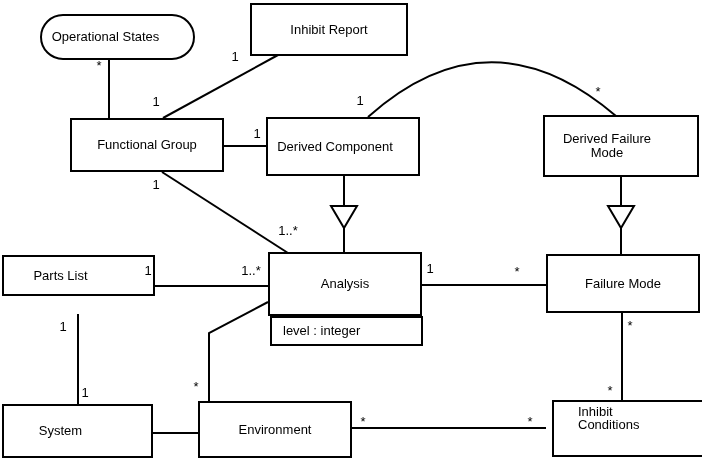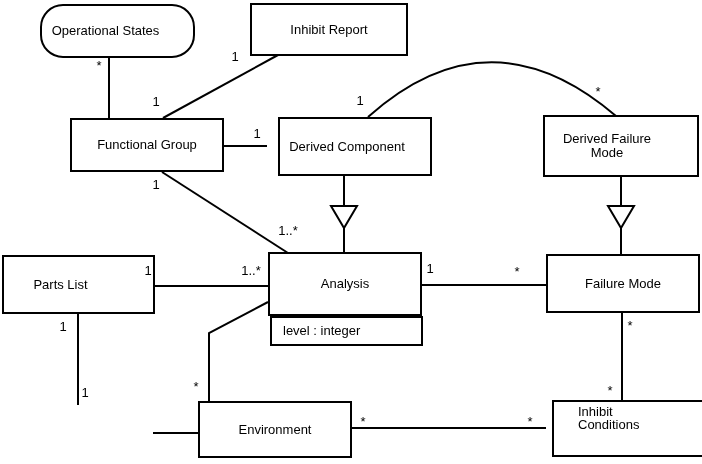--- a/index.html
+++ b/index.html
@@ -49,56 +49,59 @@
     <line x1="621" y1="177" x2="621" y2="207"></line>
     <polygon points="608,206 634,206 621,228" fill="#fff"></polygon>
     <line x1="621" y1="227" x2="621" y2="255"></line>
     <polyline points="268,302 209,333 209,402"></polyline>
     <line x1="622" y1="313" x2="622" y2="401"></line>
     <line x1="78" y1="314" x2="78" y2="405"></line>
     <line x1="153" y1="433" x2="199" y2="433"></line>
     <line x1="352" y1="428" x2="546" y2="428"></line>
   </svg>
 
-  <div class="uml-box pad-r24" style="left:40px;top:4px;width:155px;height:54px;border-radius:23px;">
+  <div class="uml-box pad-r24" style="left:40px;top:14px;width:155px;height:46px;border-radius:23px;">
     <span>Operational States</span>
   </div>
 
   <div class="uml-box" style="left:250px;top:3px;width:158px;height:53px;">
     <span>Inhibit Report</span>
   </div>
 
   <div class="uml-box" style="left:38px;top:118px;width:154px;height:54px;margin-left:32px;">
     <span>Functional Group</span>
   </div>
 
-  <div class="uml-box pad-r16" style="left:266px;top:117px;width:154px;height:59px;margin-left:12px;">
+  <div class="uml-box pad-r16" style="left:266px;top:117px;width:154px;height:59px;">
     <span>Derived Component</span>
   </div>
 
   <div class="uml-box pad-r12" style="left:543px;top:115px;width:156px;height:62px;">
     <span>Derived Failure Mode</span>
   </div>
 
   <div class="uml-box" style="left:268px;top:252px;width:154px;height:64px;">
     <span>Analysis</span>
   </div>
 
   <div class="uml-box attr" style="left:270px;top:316px;width:153px;height:30px;">
     <span>level : integer</span>
   </div>
 
   <div class="uml-box" style="left:546px;top:254px;width:154px;height:59px;">
     <span>Failure Mode</span>
   </div>
 
-  <div class="uml-box pad-r36" style="left:2px;top:255px;width:153px;height:59px;">
+  <div class="uml-box pad-r36" style="left:2px;top:255px;width:153px;height:41px;">
     <span>Parts List</span>
   </div>
 
+  <div class="uml-box pad-r34" style="left:2px;top:404px;width:151px;height:54px;">
+    <span>System</span>
+  </div>
 
   <div class="uml-box pad-l16" style="left:198px;top:401px;width:154px;height:57px;">
     <span>Environment</span>
   </div>
 
   <div class="uml-box topleft" style="left:552px;top:400px;width:154px;height:57px;">
     <span>Inhibit
 Conditions</span>
   </div>
 

